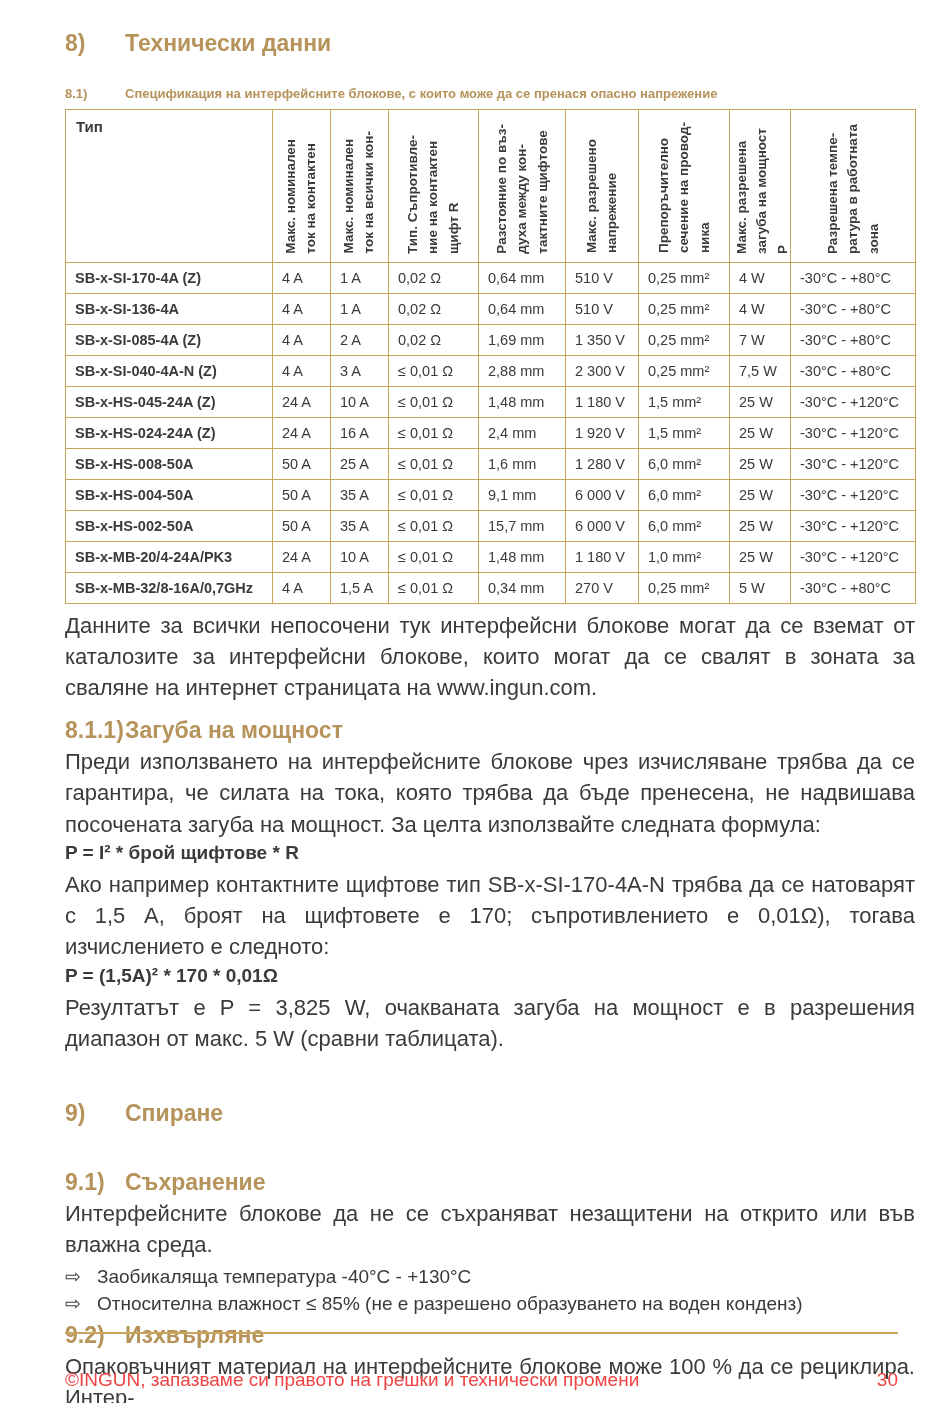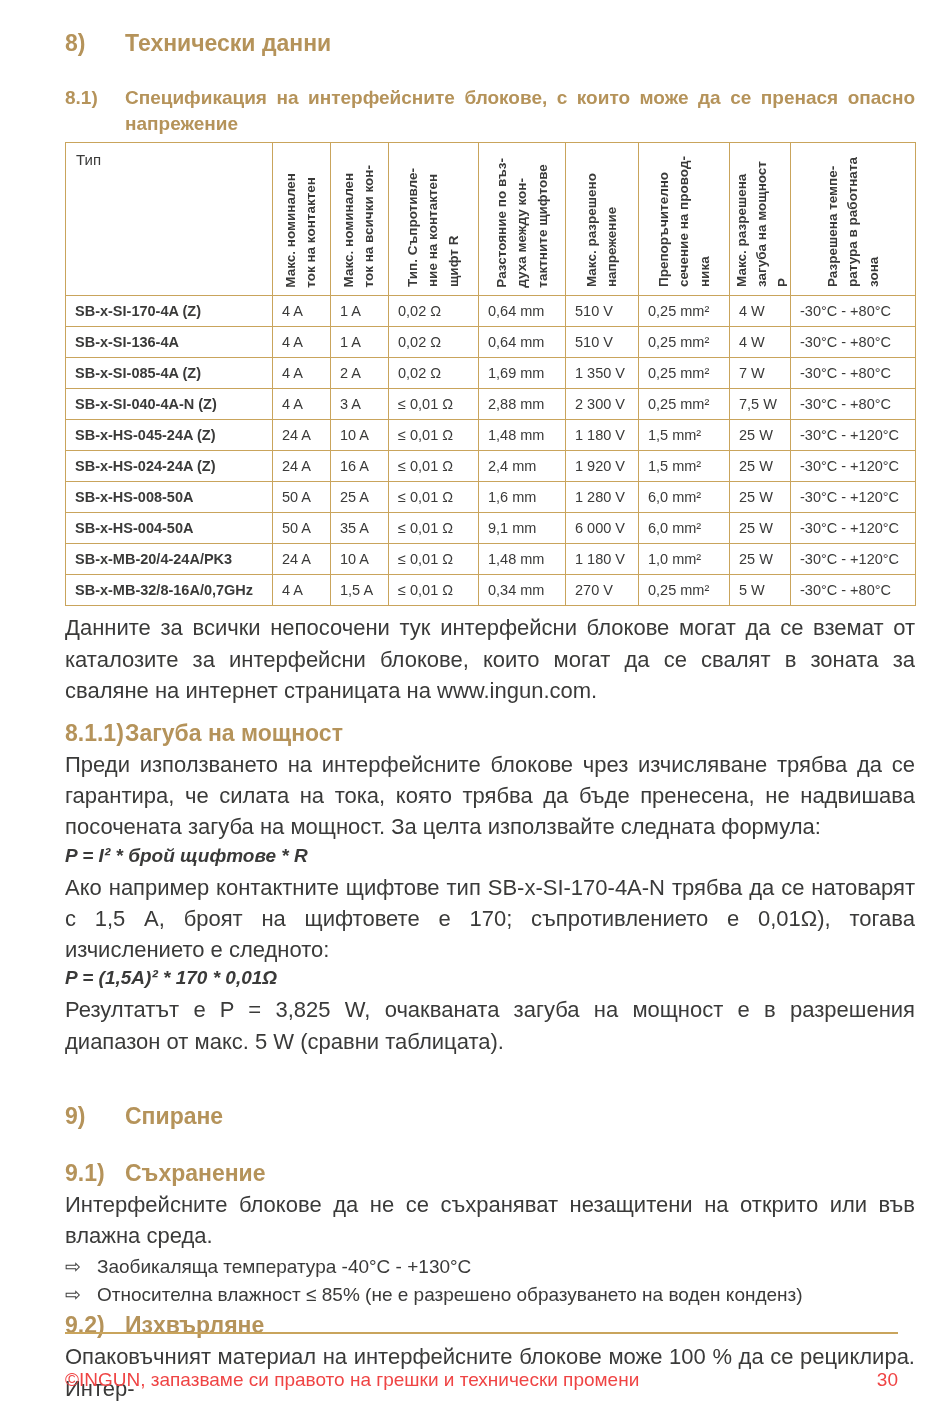--- a/index.html
+++ b/index.html
@@ -15,41 +15,41 @@
     border-bottom:2px solid #c9a45c; padding-bottom:8px;
   }
   .lang { font-size:21px; font-weight:bold; color:#575756; padding-top:8px; }
   .logo { color:#1a9cd8; font-size:38px; font-weight:bold; letter-spacing:0px; line-height:1; }
   .logo .reg { font-size:11px; vertical-align:top; position:relative; top:2px; }
   
   .sec { display:flex; color:#b5935a; font-weight:bold; }
   .sec .num { flex:0 0 60px; }
   .sec .title { flex:1; }
   .sec.h1 { font-size:23px; margin-top:18px; }
-  .sec.h2 { font-size:19px; margin-top:28px; line-height:1.35; }
+  .sec.h2 { font-size:13px; margin-top:28px; line-height:1.35; }
   .sec.h2 .title { text-align:justify; }
   .sec.h3 { font-size:23px; margin-top:14px; }
   
   table.spec {
     border-collapse:collapse; table-layout:fixed; width:850px; margin-top:6px;
   }
   table.spec th, table.spec td { border:1.5px solid #c9a45c; box-sizing:border-box; }
-  th.type-hd { vertical-align:top; text-align:left; padding:8px 10px; font-size:15px; font-weight:normal; }
+  th.type-hd { vertical-align:top; text-align:left; padding:8px 10px; font-size:15px; font-weight:bold; }
   th.rot-cell { vertical-align:bottom; height:153px; padding:6px 2px; }
   .rot {
     writing-mode:vertical-rl; transform:rotate(180deg);
     white-space:pre-line; font-weight:bold; font-size:13.5px; line-height:1.5;
     margin:0 auto 2px; text-align:left;
   }
   table.spec td { padding:7px 9px; font-size:14.5px; height:19px; vertical-align:middle; }
   td.type-col { font-weight:bold; }
   
   .para { font-size:22px; line-height:1.42; text-align:justify; margin:6px 0 0 0; }
   .para.tight { margin-top:2px; }
-  .formula { font-size:19px; font-weight:bold; line-height:1.42; margin:0;font-style:italic; }
+  .formula { font-size:19px; font-weight:bold; line-height:1.42; margin:0; }
   .bullets { margin-top:2px; }
   .bullet { display:flex; font-size:19px; line-height:1.45; }
   .bullet .arrow { flex:0 0 32px; }
   
   .footer {
     position:absolute; left:65px; right:52px; bottom:12px;
     border-top:2px solid #c9a45c; padding-top:35px;
     display:flex; justify-content:space-between;
     color:#ef4444; font-size:19px;
   }
@@ -207,20 +207,31 @@
           <td>50 A</td>
           <td>35 A</td>
           <td>≤ 0,01 Ω</td>
           <td>9,1 mm</td>
           <td>6 000 V</td>
           <td>6,0 mm²</td>
           <td>25 W</td>
           <td>-30°C - +120°C</td>
         </tr>
         <tr>
+          <td class="type-col">SB-x-HS-002-50A</td>
+          <td>50 A</td>
+          <td>35 A</td>
+          <td>≤ 0,01 Ω</td>
+          <td>15,7 mm</td>
+          <td>6 000 V</td>
+          <td>6,0 mm²</td>
+          <td>25 W</td>
+          <td>-30°C - +120°C</td>
+        </tr>
+        <tr>
           <td class="type-col">SB-x-MB-20/4-24A/PK3</td>
           <td>24 A</td>
           <td>10 A</td>
           <td>≤ 0,01 Ω</td>
           <td>1,48 mm</td>
           <td>1 180 V</td>
           <td>1,0 mm²</td>
           <td>25 W</td>
           <td>-30°C - +120°C</td>
         </tr>
@@ -249,21 +260,21 @@
   <p class="formula">P = I² * брой щифтове * R</p>
   <p class="para tight">Ако например контактните щифтове тип SB-x-SI-170-4A-N трябва да се натоварят с 1,5 A, броят на щифтовете е 170; съпротивлението е 0,01Ω), тогава изчислението е следното:</p>
   <p class="formula">P = (1,5A)² * 170 * 0,01Ω</p>
   <p class="para tight">Резултатът е P = 3,825 W, очакваната загуба на мощност е в разрешения диапазон от макс. 5 W (сравни таблицата).</p>
 
   <div class="sec h1" style="margin-top:46px;">
     <span class="num">9)</span>
     <span class="title">Спиране</span>
   </div>
 
-  <div class="sec h3" style="margin-top:30px;">
+  <div class="sec h3" style="margin-top:42px;">
     <span class="num">9.1)</span>
     <span class="title">Съхранение</span>
   </div>
 
   <p class="para tight">Интерфейсните блокове да не се съхраняват незащитени на открито или във влажна среда.</p>
   <div class="bullets">
     <div class="bullet">
       <span class="arrow">⇨</span>
       <span>Заобикаляща температура -40°C - +130°C</span>
     </div>

